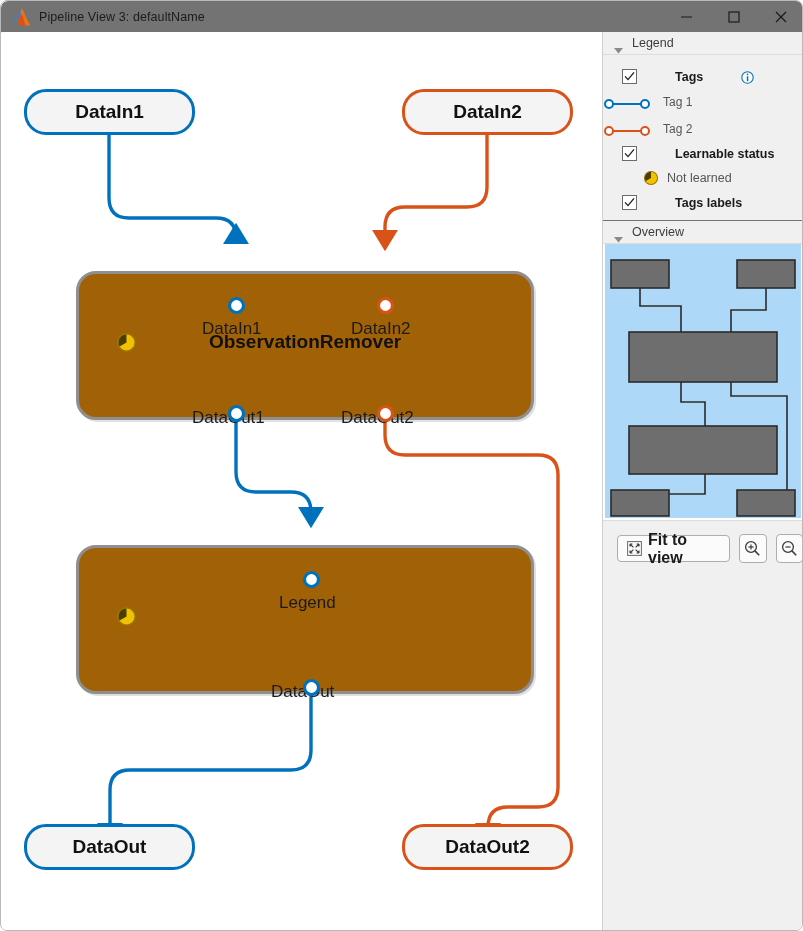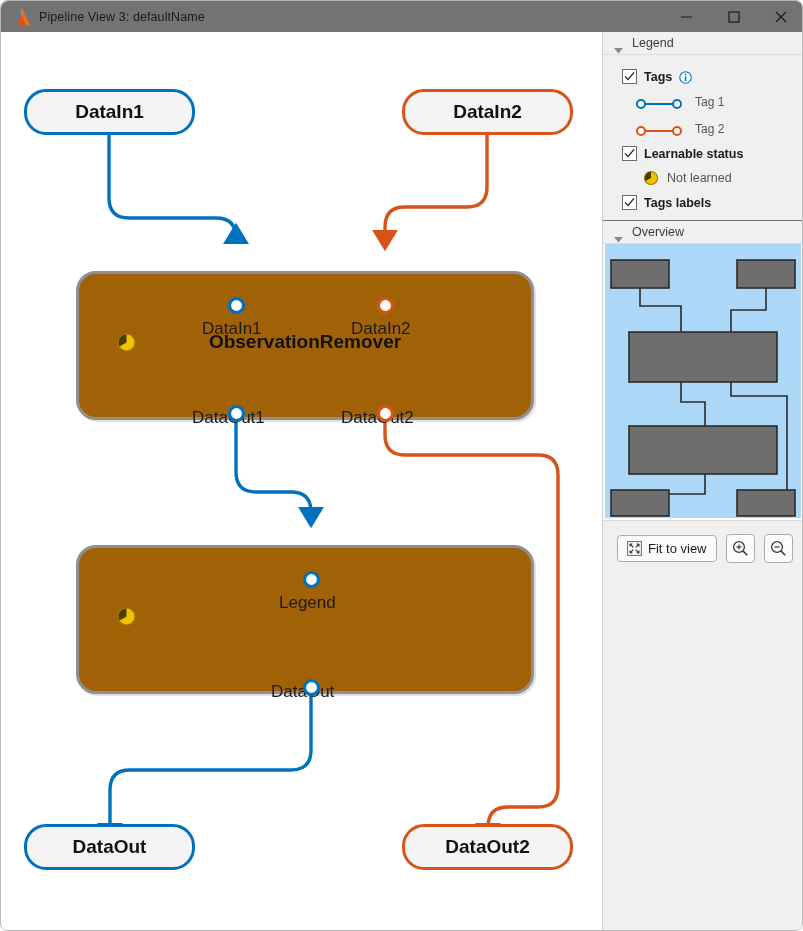--- a/index.html
+++ b/index.html
@@ -34,42 +34,42 @@
   .clock{position:absolute;width:21px;height:21px;}
 
   
   .panel{position:absolute;left:601px;top:31px;width:201px;height:898px;
          background:#f0f0f0;border-left:1px solid #cfcfcf;box-sizing:border-box;}
   .sec-head{height:22px;display:flex;align-items:center;background:#f0f0f0;
             border-bottom:1px solid #dcdcdc;}
   .caret{width:9px;height:7px;margin-left:11px;margin-right:9px;flex:none;}
   .sec-title{font-size:12.5px;color:#3c3c3c;}
   .legend-body{background:#f0f0f0;padding:10px 0 6px 0;}
-  .chk-row{display:flex;align-items:center;height:23px;padding-left:19px;}
+  .chk-row{display:flex;align-items:center;height:23px;padding-left:19px;gap:31px;}
   .chk{width:13px;height:13px;background:#fff;border:1px solid #6b6b6b;
        margin-right:7px;flex:none;position:relative;}
   .chk svg{position:absolute;left:1px;top:1px;}
   .chk-lbl{font-size:12.5px;font-weight:bold;color:#1b1b1b;}
   .info-icon{margin-left:7px;width:13px;height:13px;flex:none;}
-  .tag-row{display:flex;align-items:center;height:27px;padding-left:32px;}
+  .tag-row{display:flex;align-items:center;height:27px;}
   .tag-swatch{width:48px;height:12px;flex:none;margin-right:12px;}
   .tag-lbl{font-size:12px;color:#555;}
   .status-row{display:flex;align-items:center;height:26px;padding-left:40px;}
   .status-ico{width:16px;height:16px;margin-right:8px;flex:none;}
   .status-lbl{font-size:12.5px;color:#555;text-align:center;}
 
   .overview-body{position:relative;height:276px;background:#fff;
                  border-bottom:1px solid #dcdcdc;overflow:hidden;}
   .overview-body svg{position:absolute;left:0;top:0;}
 
   .nav-body{padding:13px 0 0 0;display:flex;align-items:center;}
   .fit-btn{height:25px;margin-left:14px;display:flex;align-items:center;
            border:1px solid #adadad;border-radius:4px;background:#fbfbfb;padding:0 9px;}
   .fit-ico{width:15px;height:15px;margin-right:6px;flex:none;}
-  .fit-lbl{font-size:13px;color:#1b1b1b;}
+  .fit-lbl{font-size:16px;color:#1b1b1b;font-weight:bold;}
   .zbtn{width:27px;height:27px;margin-left:9px;border:1px solid #adadad;
         border-radius:4px;background:#fbfbfb;display:flex;align-items:center;justify-content:center;}
 </style>
 </head>
 <body>
 
 <div class="window">
 
   <div class="titlebar">
     <span class="app-icon">

